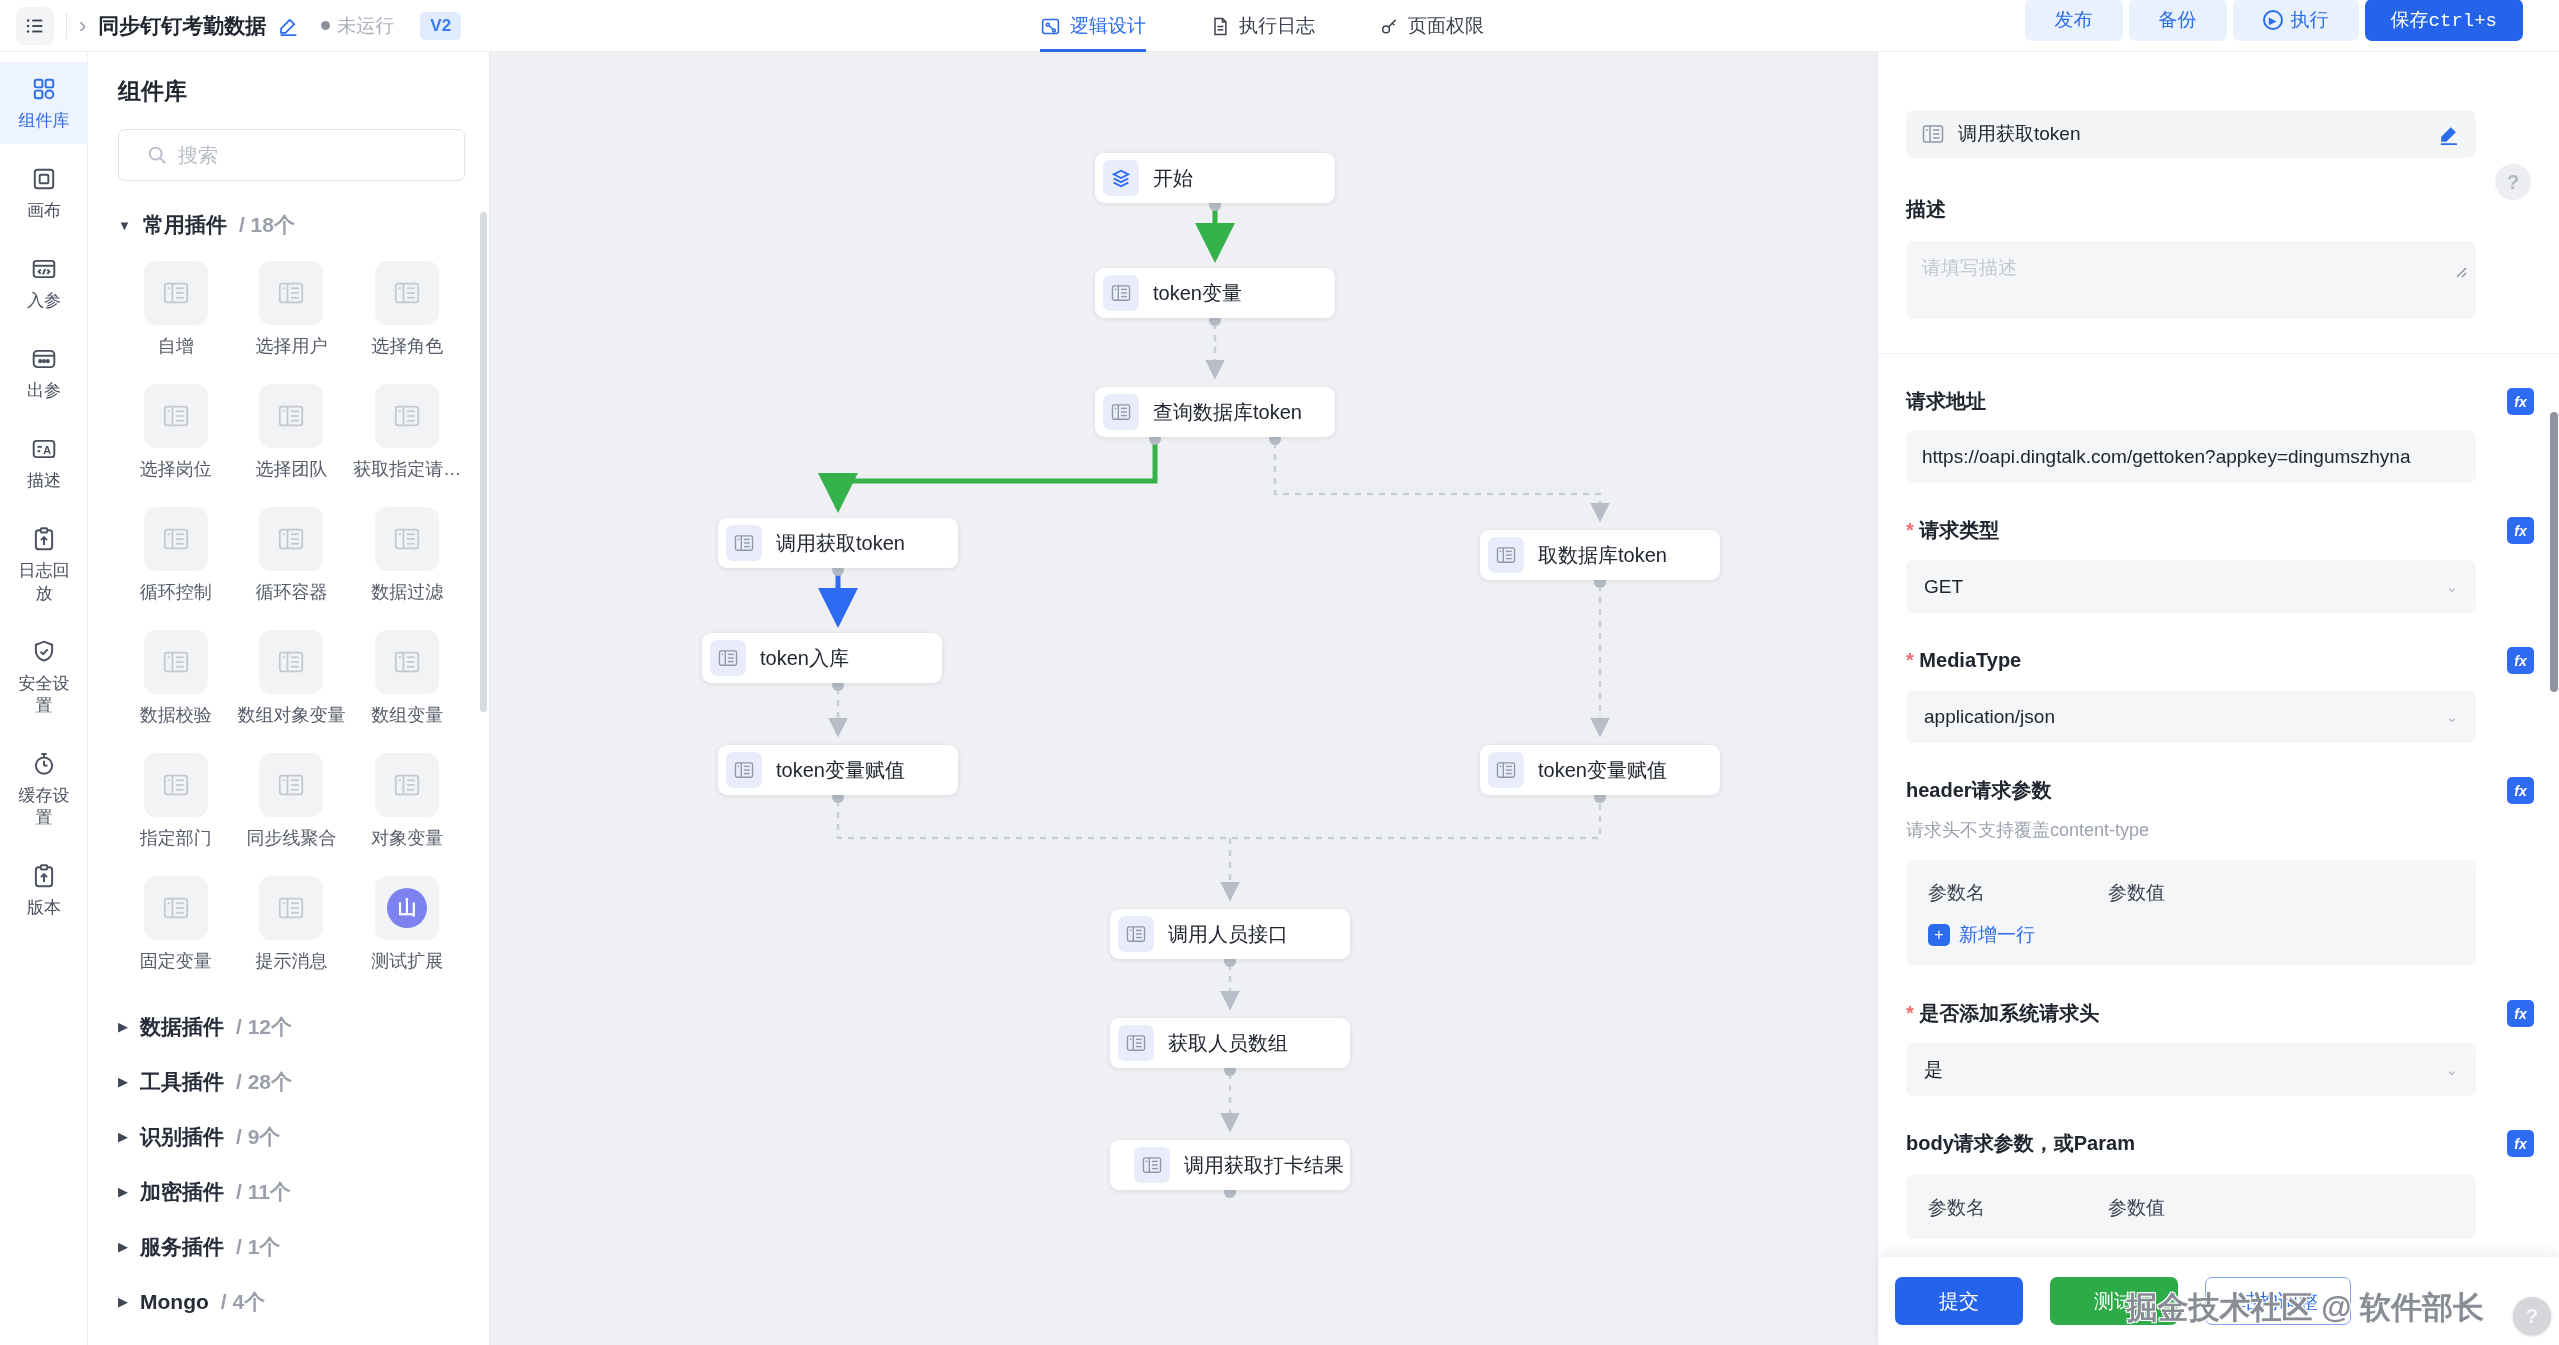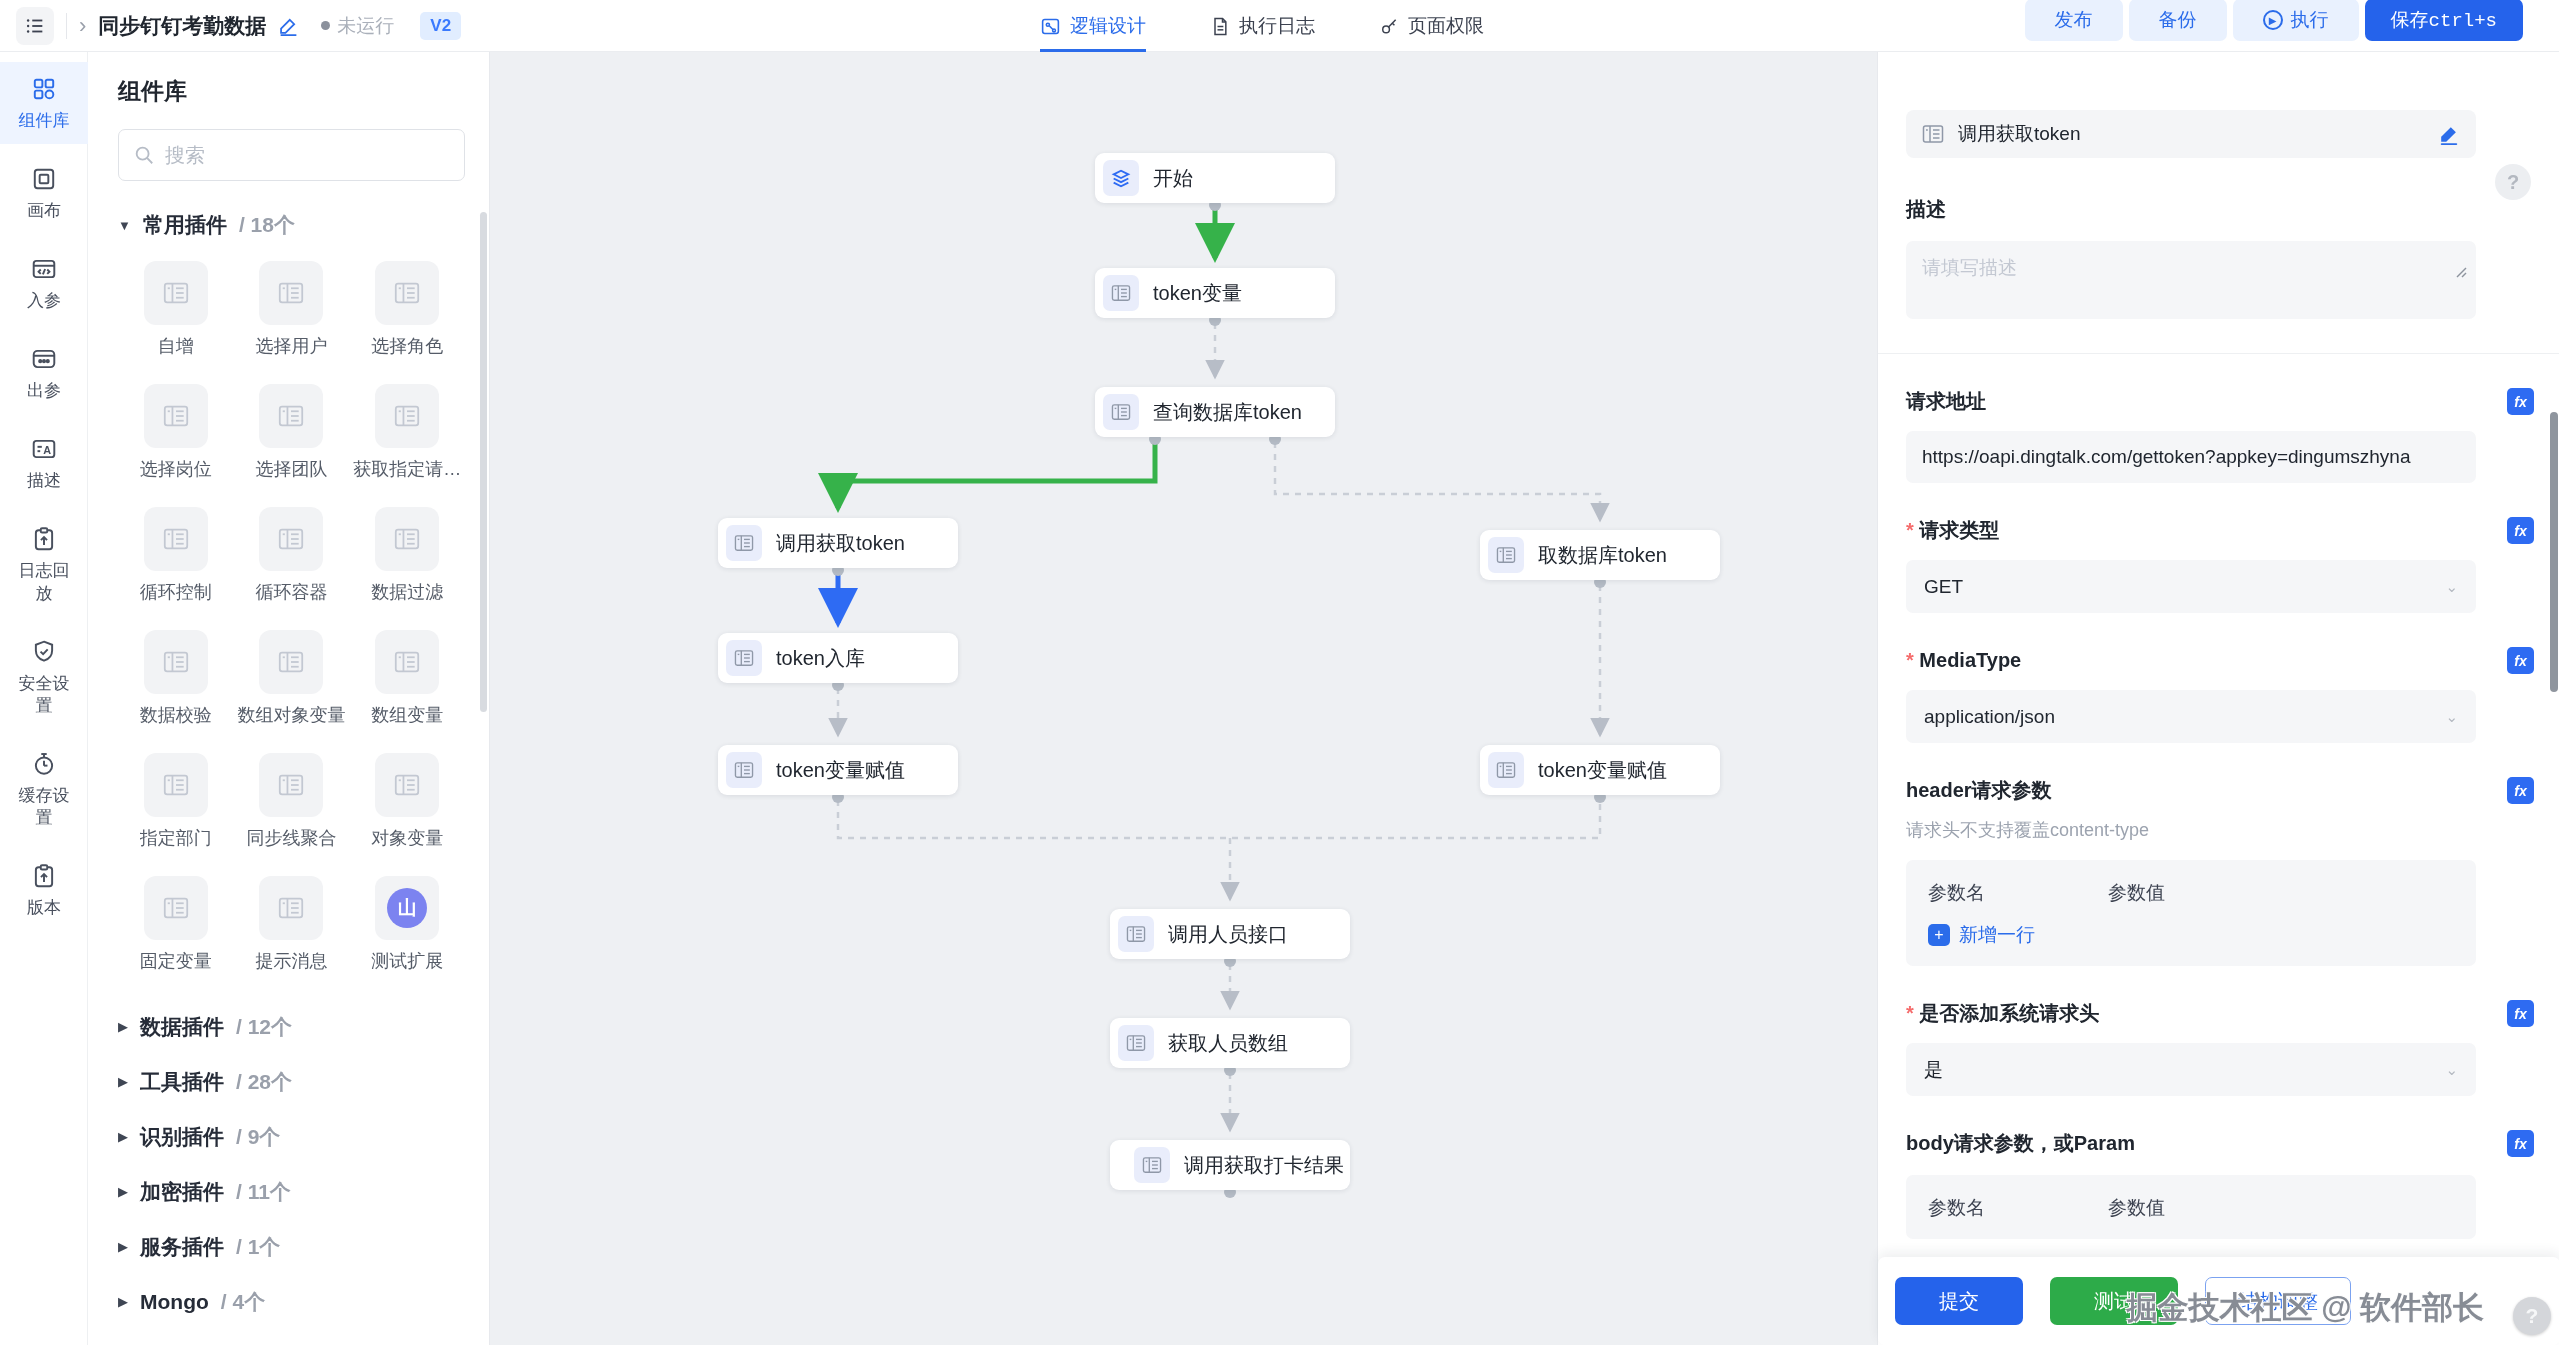--- a/index.html
+++ b/index.html
@@ -39,21 +39,21 @@
                gap:8px; color:#49505e; font-size:17px; cursor:pointer; margin-bottom:8px; }
   .rail-item .lbl { text-align:center; line-height:1.3; width:60px; }
   .rail-item.active { background:#eef4ff; color:#2b6cea; }
   .rail-item svg { display:block; }
 
   
   .panel { position:absolute; left:88px; top:52px; width:402px; height:1293px; background:#fff;
            border-right:1px solid #e7e9ed; z-index:10; padding:24px 24px 0 30px; }
   .panel-title { font-size:23px; font-weight:700; color:#20262f; }
   .searchbox { margin-top:22px; height:52px; border:1px solid #dfe2e7; border-radius:7px; display:flex;
-               align-items:center; gap:10px; padding:0 14px; background:#fff; }
+               align-items:center; gap:10px; padding:0 27px; background:#fff; }
   .searchbox input { border:none; outline:none; font-size:20px; width:250px; font-family:inherit; color:#333; }
   .searchbox input::placeholder { color:#b6bcc6; }
   .sec-head { margin-top:30px; display:flex; align-items:center; gap:12px; font-size:21px; cursor:pointer; }
   .sec-head .tri { font-size:13px; color:#3f4654; }
   .sec-head .nm { font-weight:700; color:#262c38; }
   .sec-head .ct { color:#9aa0ab; font-weight:600; }
   .grid { margin-top:22px; display:grid; grid-template-columns:repeat(3,1fr); row-gap:26px; }
   .cardcell { display:flex; flex-direction:column; align-items:center; cursor:pointer; }
   .cardbox { width:64px; height:64px; background:#f2f3f5; border-radius:12px; display:flex;
              align-items:center; justify-content:center; color:#c3c8d2; }
@@ -660,21 +660,21 @@
             <rect x="1.5" y="2" width="19" height="16" rx="2"></rect>
             <line x1="8" y1="2" x2="8" y2="18"></line>
             <line x1="4" y1="6" x2="5.8" y2="6"></line>
             <line x1="11" y1="6" x2="17.5" y2="6"></line>
             <line x1="11" y1="10" x2="17.5" y2="10"></line>
             <line x1="11" y1="14" x2="17.5" y2="14"></line>
           </svg>
         </span>
       <span class="nlbl">调用获取token</span>
     </div>
-    <div class="node" style="left:228px; top:581px;">
+    <div class="node" style="left:212px; top:581px;">
       <span class="nicon">
           <svg width="20" height="18" viewBox="0 0 22 20" fill="none" stroke="#8f98a8" stroke-width="1.5">
             <rect x="1.5" y="2" width="19" height="16" rx="2"></rect>
             <line x1="8" y1="2" x2="8" y2="18"></line>
             <line x1="4" y1="6" x2="5.8" y2="6"></line>
             <line x1="11" y1="6" x2="17.5" y2="6"></line>
             <line x1="11" y1="10" x2="17.5" y2="10"></line>
             <line x1="11" y1="14" x2="17.5" y2="14"></line>
           </svg>
         </span>

